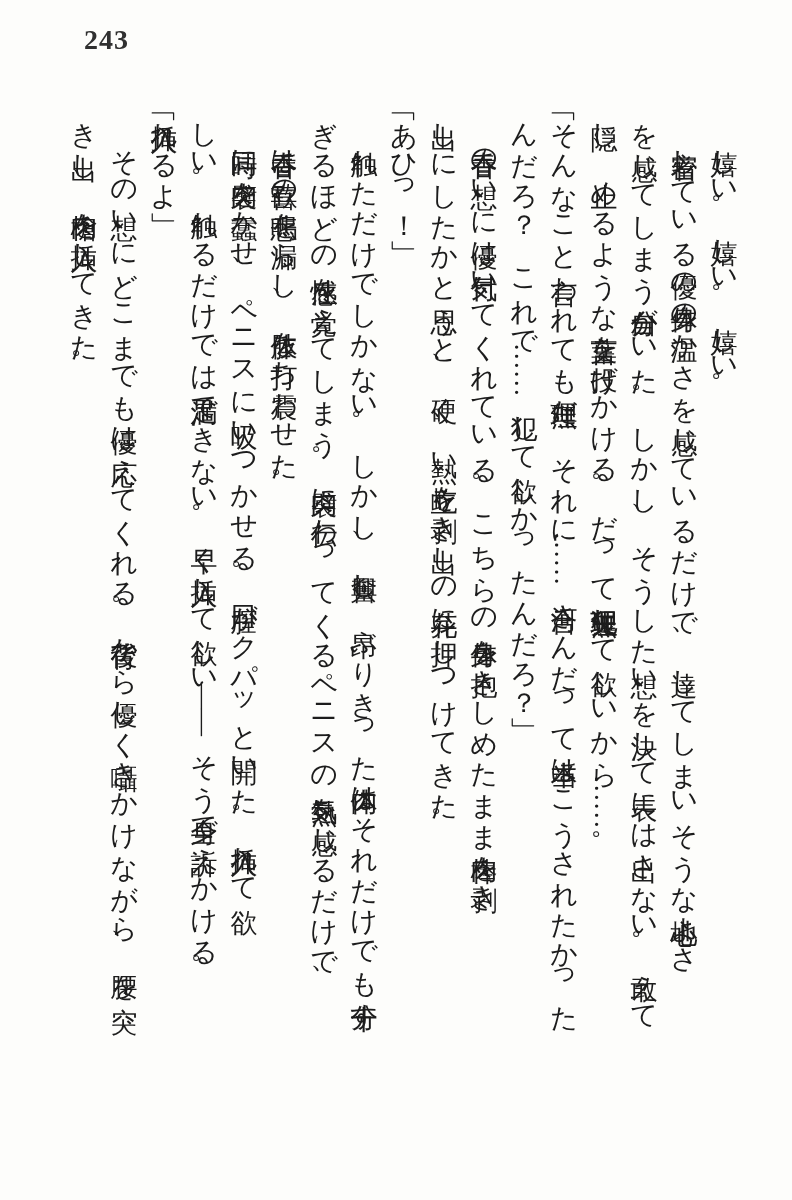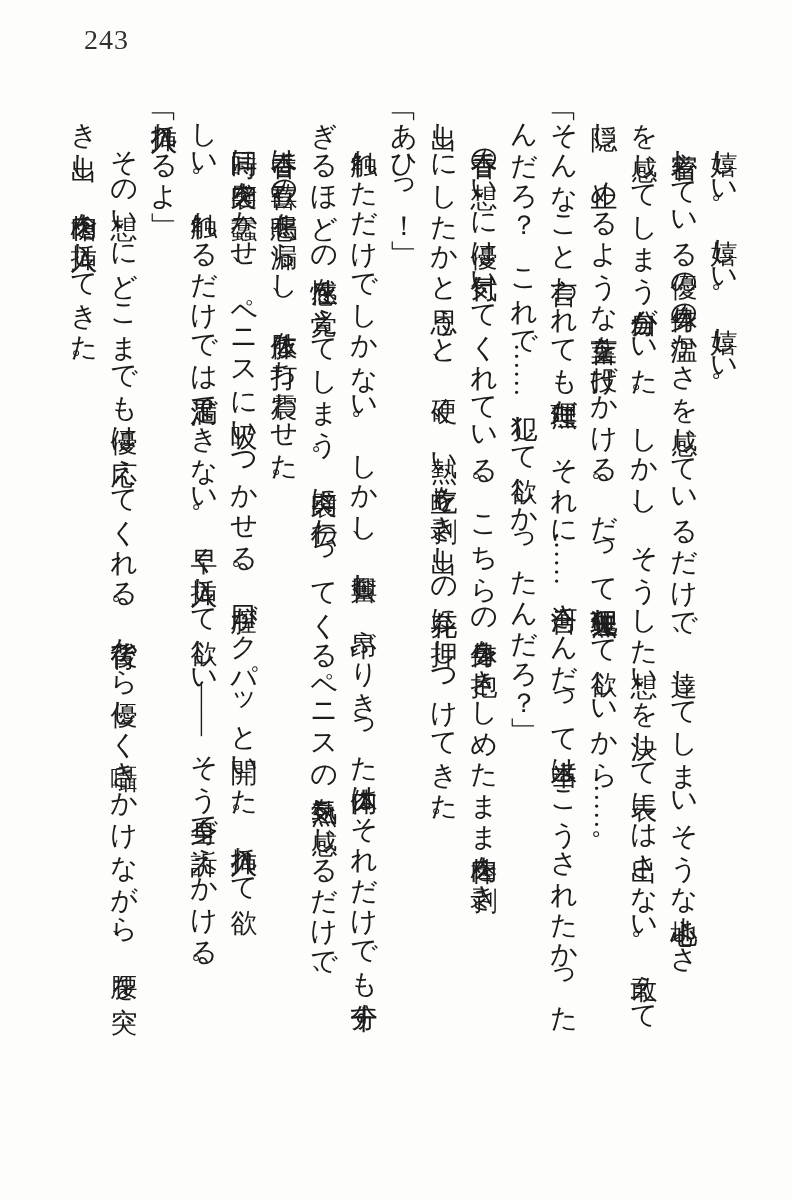--- a/index.html
+++ b/index.html
@@ -20,20 +20,21 @@
     color: #1c1c1c;
     overflow: hidden;
   }
   .page-number {
     position: absolute;
     top: 24px;
     left: 84px;
     font-size: 28px;
     letter-spacing: 1px;
     color: #303030;
+    font-weight: bold;
   }
   .text-area {
     position: absolute;
     top: 104px;
     right: 48px;
     width: 680px;
     height: 1026px;
     writing-mode: vertical-rl;
     text-orientation: mixed;
     font-size: 27px;

